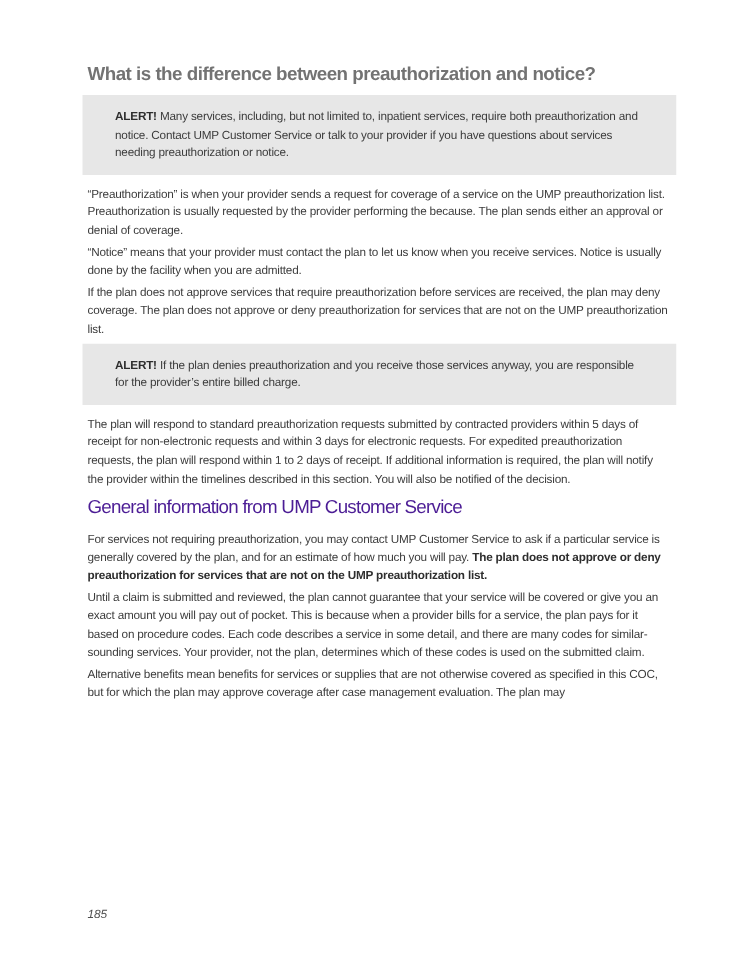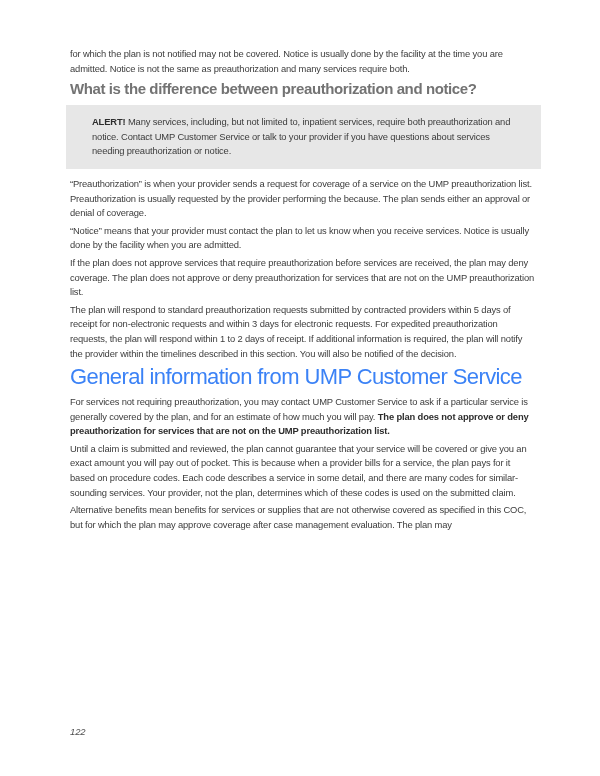--- a/index.html
+++ b/index.html
@@ -20,22 +20,22 @@
     letter-spacing: -0.15px;
   }
   p.body { margin: 0 0 3px 0; }
   h2.doc {
     font-size: 15px; line-height: 19px;
     font-weight: 700; color: #737373;
     letter-spacing: -0.4px;
     margin: 3px 0 7px 0;
   }
   h1.doc {
-    font-size: 22px; line-height: 24px;
-    font-weight: 400; color: #3b82f6;
+    font-size: 15px; line-height: 24px;
+    font-weight: 400; color: #4c1d95;
     letter-spacing: -0.6px;
     margin: 4px 0 6px 0;
   }
   h3.doc {
     font-size: 13.5px; line-height: 18px;
     font-weight: 700; color: #161616;
     letter-spacing: -0.3px;
     margin: 2px 0 3px 0;
   }
   .alert {
@@ -57,47 +57,50 @@
     font-style: italic;
     color: #4d4d4d;
     letter-spacing: -0.1px;
   }
 </style>
 </head>
 <body>
 
 <div class="page">
 
-  <p class="body">for which the plan is not notified may not be covered. Notice is usually done by the facility at the time you are admitted. Notice is not the same as preauthorization and many services require both.</p>
 
   <h2 class="doc">What is the difference between preauthorization and notice?</h2>
 
   <div class="alert">
     <p><b class="alert-label">ALERT!</b>
       <span>Many services, including, but not limited to, inpatient services, require both preauthorization and notice. Contact UMP Customer Service or talk to your provider if you have questions about services needing preauthorization or notice.</span></p>
   </div>
 
   <p class="body">“Preauthorization” is when your provider sends a request for coverage of a service on the UMP preauthorization list. Preauthorization is usually requested by the provider performing the because. The plan sends either an approval or denial of coverage.</p>
 
   <p class="body">“Notice” means that your provider must contact the plan to let us know when you receive services. Notice is usually done by the facility when you are admitted.</p>
 
   <p class="body">If the plan does not approve services that require preauthorization before services are received, the plan may deny coverage. The plan does not approve or deny preauthorization for services that are not on the UMP preauthorization list.</p>
 
+  <div class="alert">
+    <p><b class="alert-label">ALERT!</b>
+      <span>If the plan denies preauthorization and you receive those services anyway, you are responsible for the provider’s entire billed charge.</span></p>
+  </div>
 
 
   <p class="body">The plan will respond to standard preauthorization requests submitted by contracted providers within 5 days of receipt for non-electronic requests and within 3 days for electronic requests. For expedited preauthorization requests, the plan will respond within 1 to 2 days of receipt. If additional information is required, the plan will notify the provider within the timelines described in this section. You will also be notified of the decision.</p>
 
 
   <h1 class="doc">General information from UMP Customer Service</h1>
 
   <p class="body"><span>For services not requiring preauthorization, you may contact UMP Customer Service to ask if a particular service is generally covered by the plan, and for an estimate of how much you will pay.</span>
     <b class="inline-bold">The plan does not approve or deny preauthorization for services that are not on the UMP preauthorization list.</b></p>
 
   <p class="body">Until a claim is submitted and reviewed, the plan cannot guarantee that your service will be covered or give you an exact amount you will pay out of pocket. This is because when a provider bills for a service, the plan pays for it based on procedure codes. Each code describes a service in some detail, and there are many codes for similar-sounding services. Your provider, not the plan, determines which of these codes is used on the submitted claim.</p>
 
 
   <p class="body">Alternative benefits mean benefits for services or supplies that are not otherwise covered as specified in this COC, but for which the plan may approve coverage after case management evaluation. The plan may</p>
 
 </div>
 
 <div class="footer">
-  <span>122</span>
+  <span>185</span>
 </div>
 
 </body></html>

